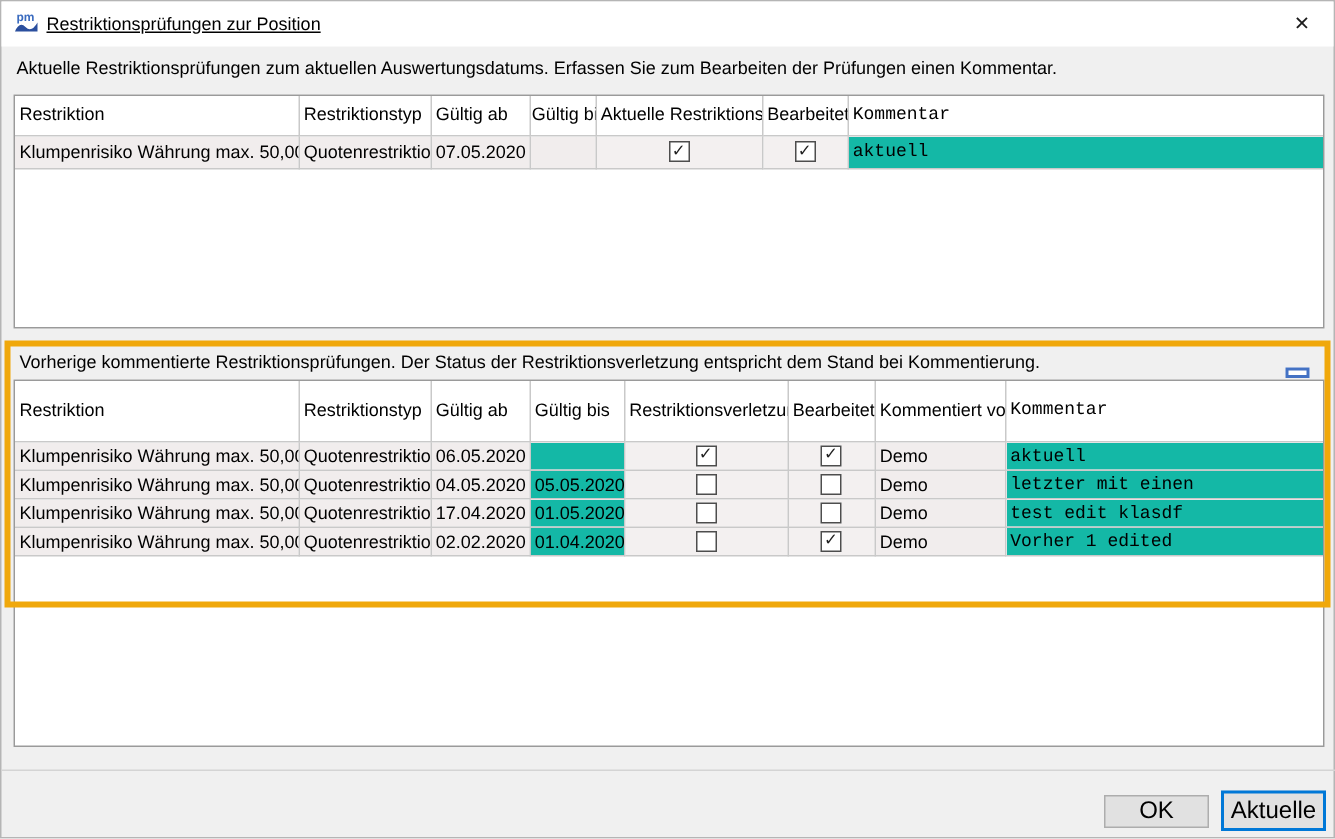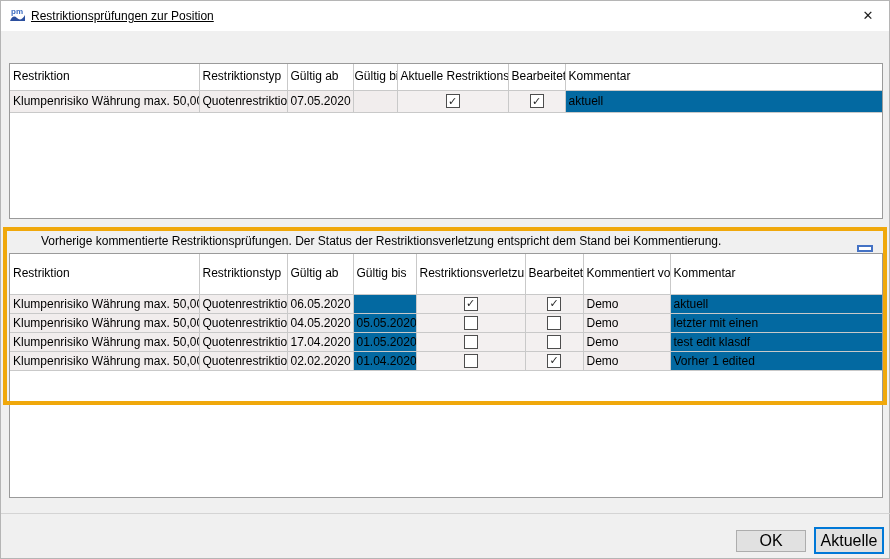--- a/index.html
+++ b/index.html
@@ -14,38 +14,38 @@
   }
   .window { position: absolute; left:0; top:0; width:890px; height:559px; background:#f0f0f0; border:1px solid #b5b5b5; }
 
   
   .titlebar { position:absolute; left:0; top:0; width:100%; height:30px; background:#ffffff; }
   .app-icon { position:absolute; left:8px; top:6px; width:17px; height:17px; }
   .title-text { position:absolute; left:30px; top:8px; font-size:12px; color:#000; white-space:nowrap;text-decoration:underline; }
   .close-btn { position:absolute; right:10px; top:4px; width:22px; height:20px; display:flex; align-items:center; justify-content:center; font-size:13px; color:#1b1b1b; cursor:pointer; }
 
   .desc1 { position:absolute; left:10px; top:37px; white-space:nowrap; }
-  .desc2 { position:absolute; left:12px; top:233px; white-space:nowrap; z-index:3;margin-left:28px; }
+  .desc2 { position:absolute; left:12px; top:233px; white-space:nowrap; z-index:3; }
 
   
   .panel { position:absolute; background:#fff; border:1px solid #9a9a9a; }
   .panel1 { left:8px; top:62px; width:874px; height:156px; }
   .panel2 { left:8px; top:252px; width:874px; height:245px; }
 
   table { border-collapse:collapse; table-layout:fixed; width:100%; }
   th, td { border-right:1px solid #c9c9c9; border-bottom:1px solid #c9c9c9; padding:1px 3px; overflow:hidden; white-space:nowrap; text-align:left; font-weight:normal; vertical-align:middle; font-size:12px; }
-  th:last-child, td:last-child { border-right:none; }
+  th:last-child, td:last-child { border-right:none;font-family:Liberation Mono, monospace; }
   .t1 thead tr { height:26px; }
   .t1 tbody tr { height:22px; }
   .t2 thead tr { height:40px; }
   .t2 tbody tr { height:19px; }
   thead th { background:#fff; line-height:13px; }
   td.ro { background:#f1eded; }
   td.cbcell { background:#f3f0f0; text-align:center; padding:0; }
-  td.wht { background:#0369a1;margin-top:14px; }
+  td.wht { background:#14b8a6;margin-top:14px; }
 
   .cb { width:14px; height:14px; border:1px solid #4d4d4d; background:#fff; display:inline-flex; align-items:center; justify-content:center; font-size:11px; line-height:11px; color:#1f1f1f; vertical-align:middle; }
   .cb.checked::after { content:"\2713"; }
 
   
   .annotation { position:absolute; left:2px; top:226px; width:884px; height:178px; border:4px solid #f0a80b; z-index:2; pointer-events:none; }
 
   .collapse-icon { position:absolute; left:856px; top:244px; width:16px; height:7px; background:#fff; border:2px solid #4472c4; z-index:3; cursor:pointer; }
 
   
@@ -63,20 +63,21 @@
     <span class="app-icon">
       <svg width="17" height="17" viewBox="0 0 17 17">
         <text x="2" y="7" font-size="8" font-family="Liberation Sans, sans-serif" font-weight="bold" fill="#3a6bbf">pm</text>
         <path d="M1 14 Q4 7 8 11 Q12 15 16 8 L16 14 Z" fill="#2b4f9e"></path>
       </svg>
     </span>
     <span class="title-text">Restriktionsprüfungen zur Position</span>
     <span class="close-btn">✕</span>
   </div>
 
+  <div class="desc1">Aktuelle Restriktionsprüfungen zum aktuellen Auswertungsdatums. Erfassen Sie zum Bearbeiten der Prüfungen einen Kommentar.</div>
 
   <div class="panel panel1">
     <table class="t1">
       <colgroup>
         <col style="width:189px">
           <col style="width:88px">
           <col style="width:66px">
           <col style="width:44px">
         <col style="width:111px">
           <col style="width:57px">

